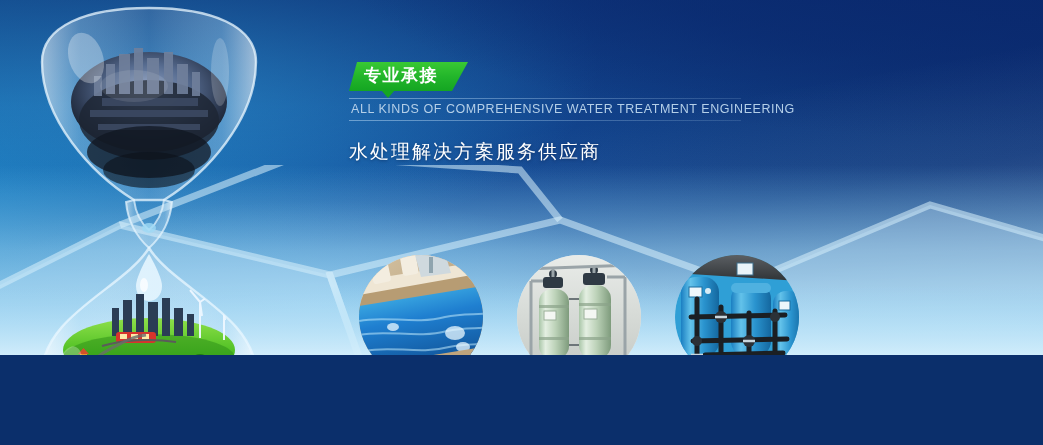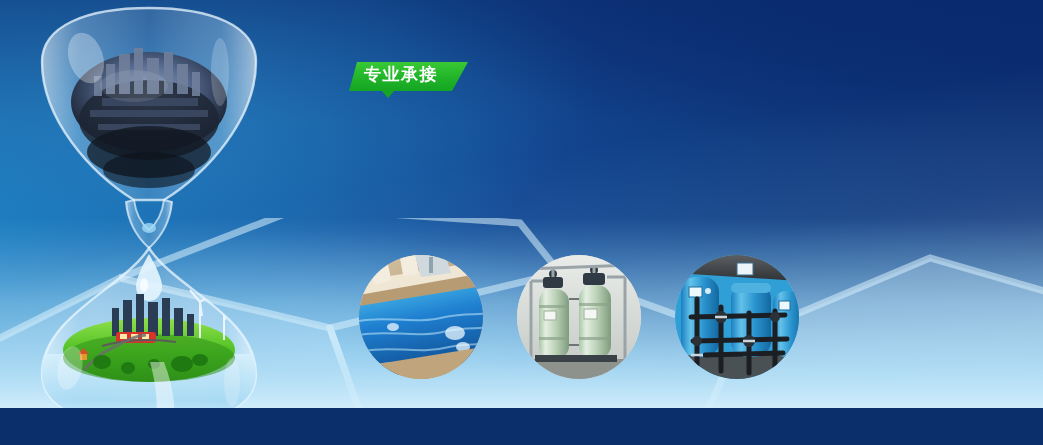--- a/index.html
+++ b/index.html
@@ -1,23 +1,22 @@
 <!DOCTYPE html>
 <html><head>
 <meta charset="utf-8">
 <style>
   html,body{margin:0;padding:0;background:#0b2f6b;}
   body{font-family:"Liberation Sans","DejaVu Sans",sans-serif;}
 
   .banner{
     position:relative;
-    width:1043px;height:408px;
+    width:1043px;height:355px;
     overflow:hidden;
     background:#0f3f8a;
-    font-family:Liberation Mono, monospace;
   }
 
   
   .bg-base{
     position:absolute;inset:0;
     background:
       radial-gradient(ellipse 70% 90% at 14% 18%, #2b8ccc 0%, rgba(43,140,204,0) 62%),
       linear-gradient(100deg, #1a7cc0 0%, #1667ad 16%, #14549f 34%, #134892 52%, #113f85 70%, #10397d 86%, #0f3377 100%);
   }
   
@@ -281,21 +280,27 @@
   </div>
 
   <div class="copy">
 
     <div class="badge-wrap">
       <span class="badge">专业承接</span>
       <span class="badge-tail"></span>
     </div>
 
 
-
+    <div class="en-wrap">
+      <div class="rule"></div>
+      <div class="en">ALL KINDS OF COMPREHENSIVE WATER TREATMENT ENGINEERING</div>
+      <div class="rule"></div>
+    </div>
+
+    <div class="sub">水处理解决方案服务供应商</div>
   </div>
 
   <div class="circles">
 
     <div class="circle c1">
       <div class="inner">
         <svg viewBox="0 0 124 124" preserveAspectRatio="xMidYMid slice">
           <defs>
             <linearGradient id="poolw" x1="0" y1="0" x2="0.3" y2="1">
               <stop offset="0%" stop-color="#4fc6ef"></stop>

